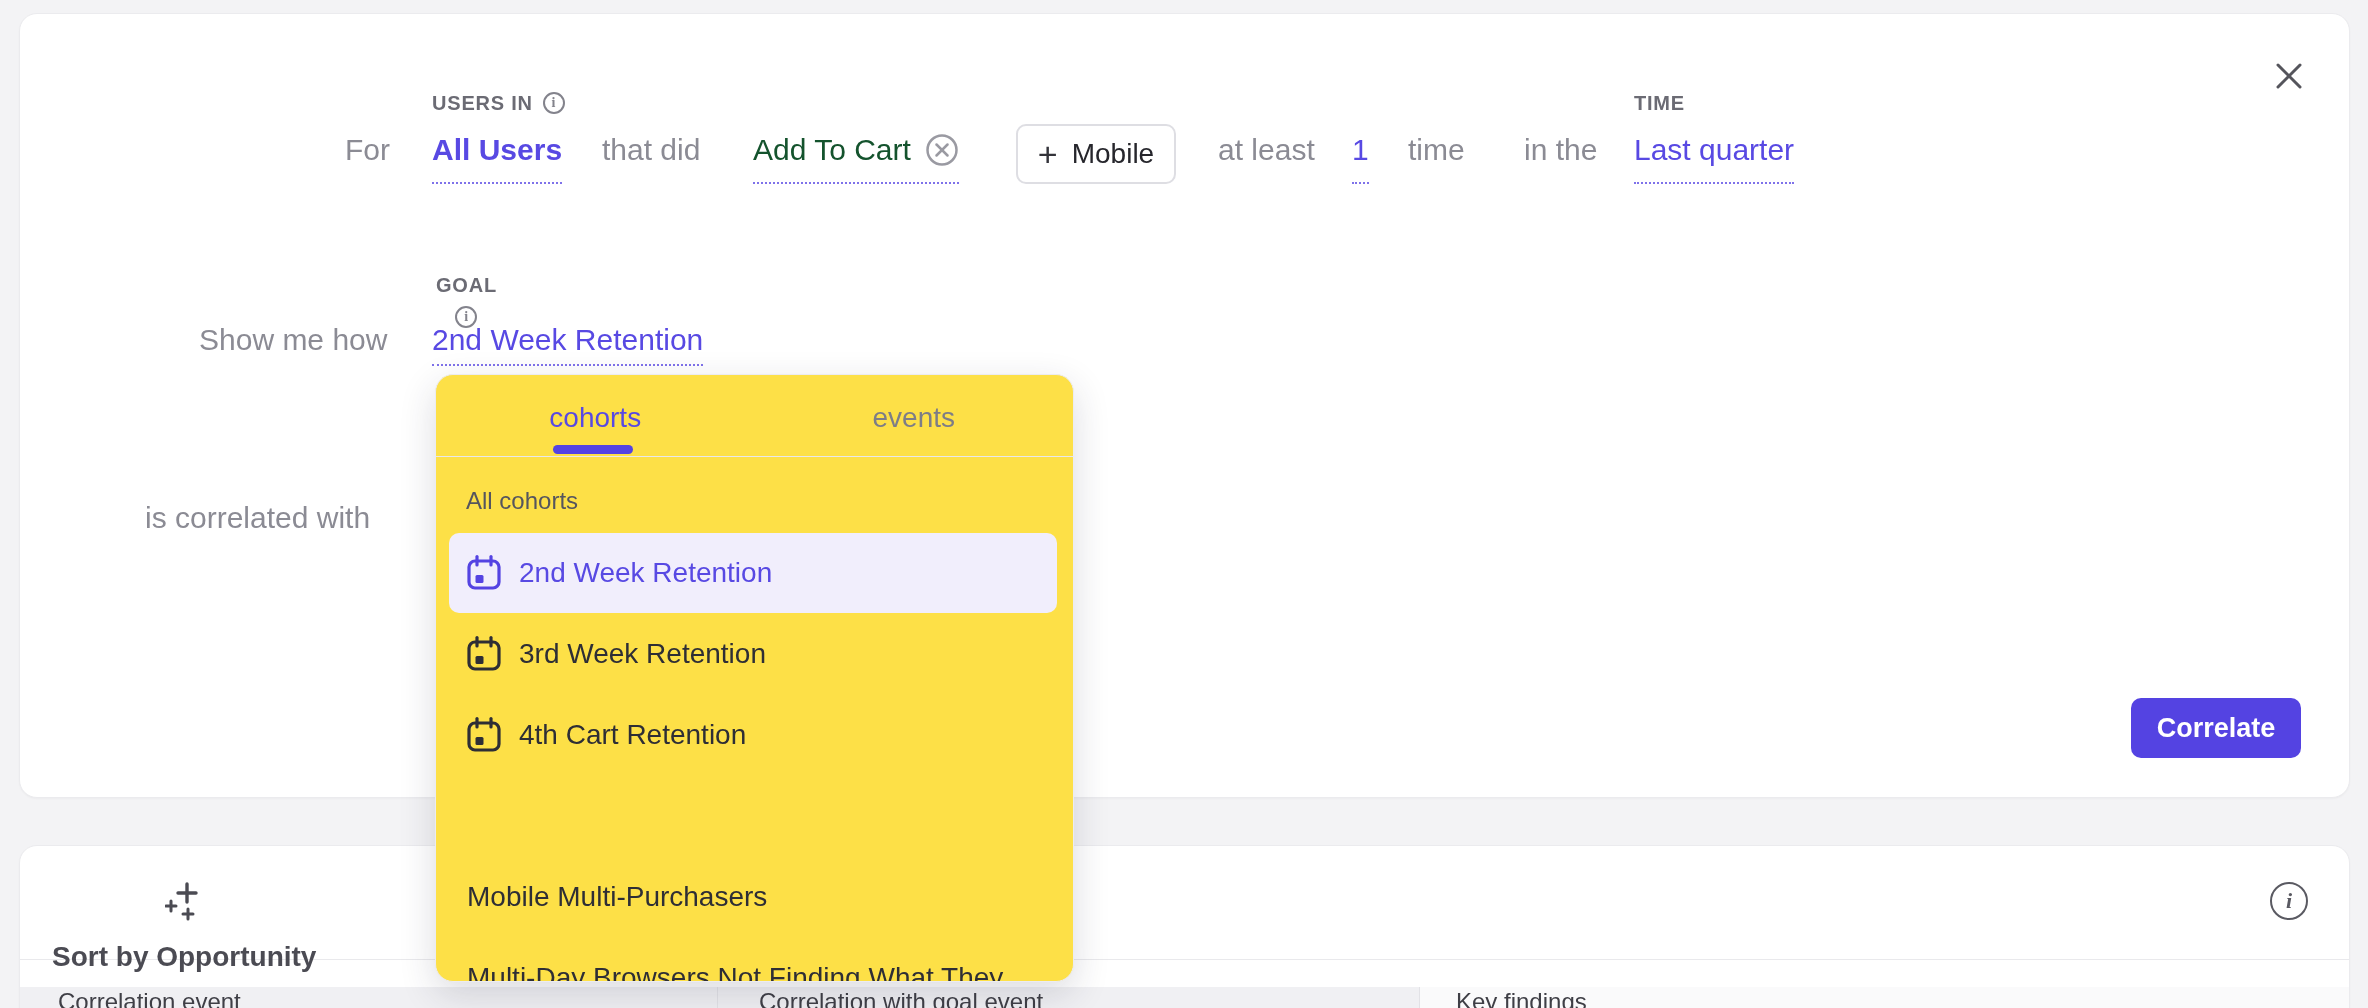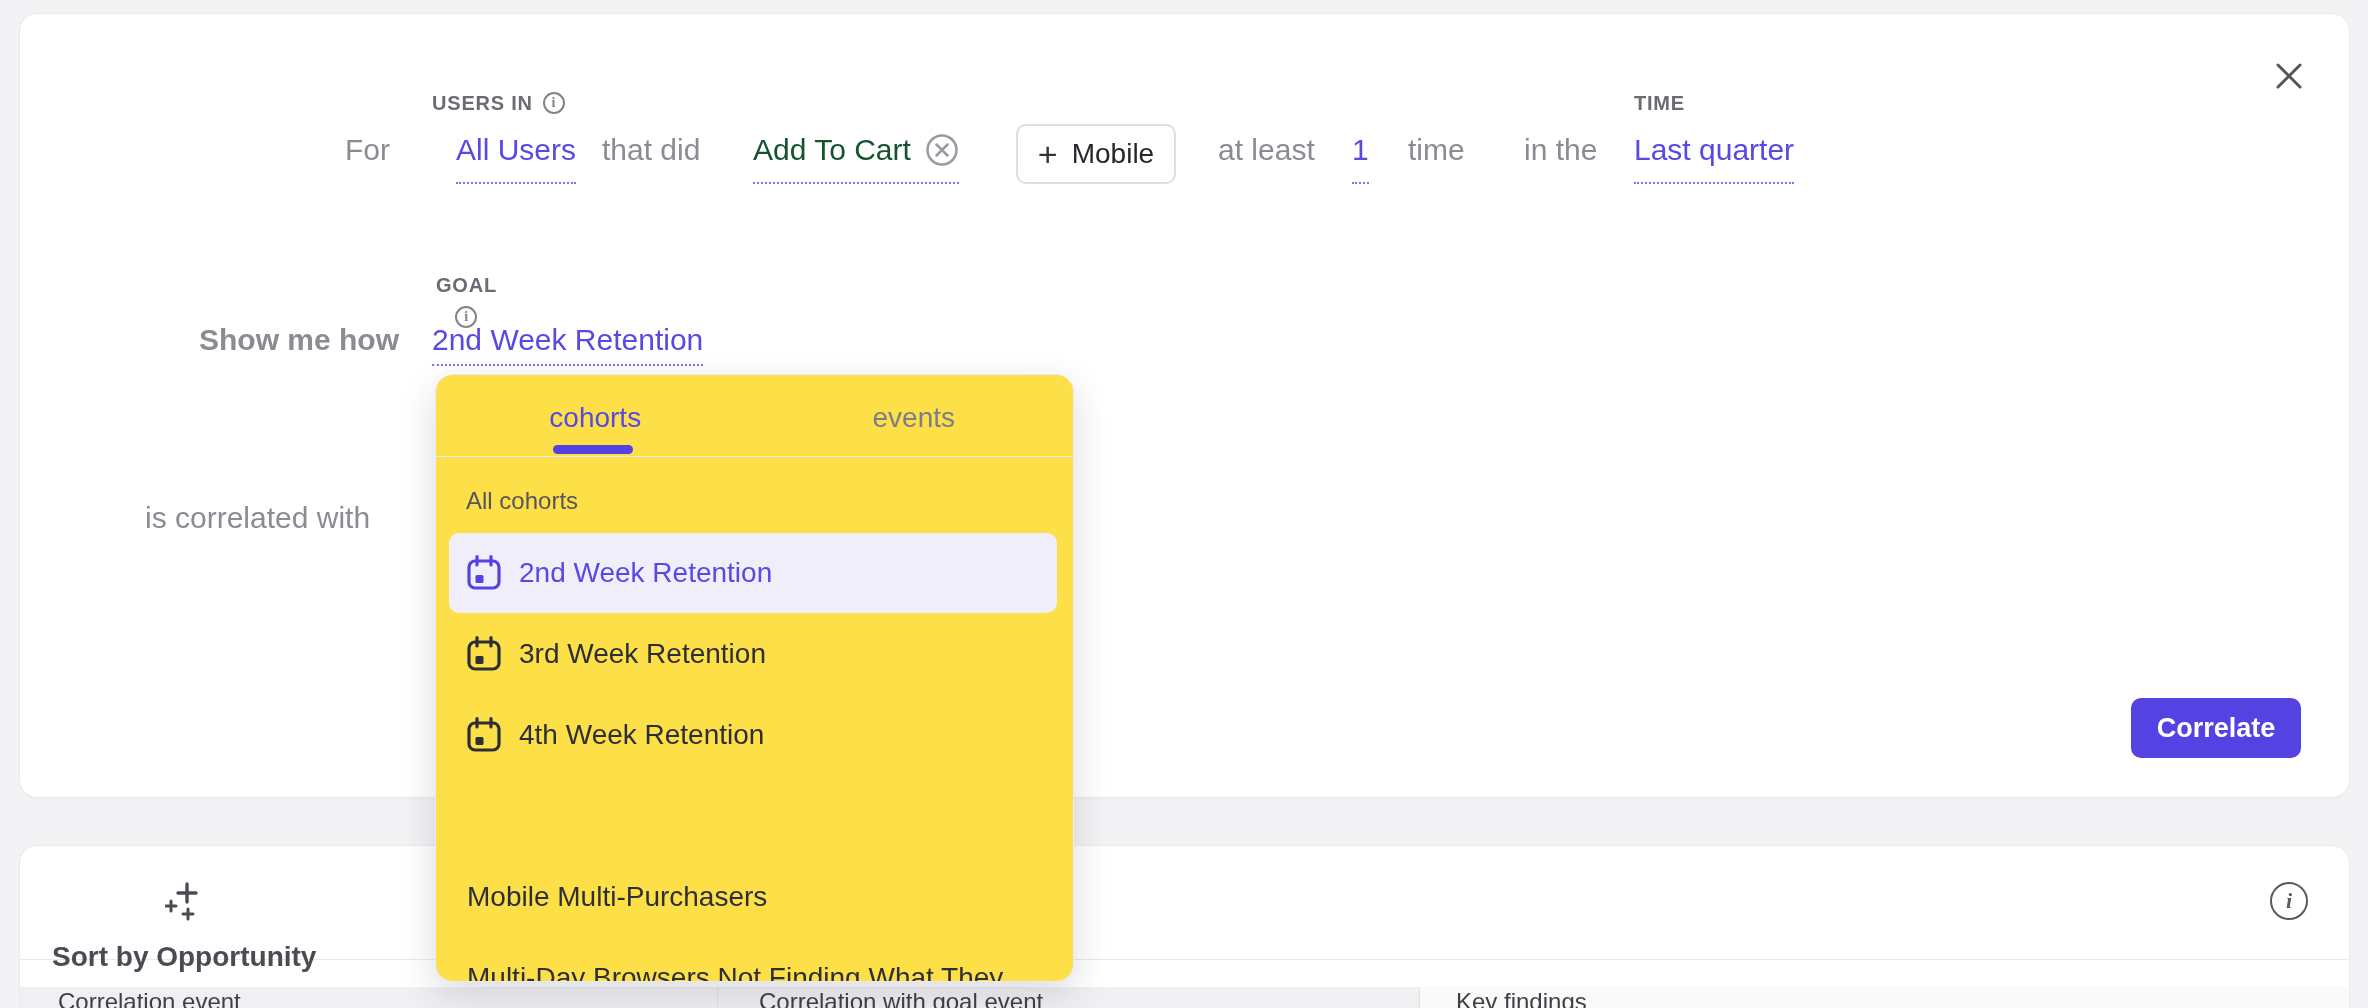--- a/index.html
+++ b/index.html
@@ -110,21 +110,21 @@
     <line x1="26" y1="4" x2="4" y2="26" stroke="#55555c" stroke-width="3" stroke-linecap="round"></line>
   </svg>
 </div>
 
 <div class="abs tok" style="left:345px; top:132px;">For</div>
 
 <div class="abs fieldlabel" style="left:432px; top:92px;">
   <span>USERS IN</span>
   <span class="info-sm">i</span>
 </div>
-<div class="abs link" style="left:456px; top:132px;">All Users</div>
+<div class="abs link" style="left:432px; top:132px;font-weight:bold;">All Users</div>
 
 <div class="abs tok" style="left:602px; top:132px;">that did</div>
 
 <div class="abs event-group" style="left:753px; top:132px;">
   <span class="link-text">Add To Cart</span>
   <span style="display:inline-flex;">
     <svg width="34" height="34" viewBox="0 0 34 34">
       <circle cx="17" cy="17" r="14.5" fill="none" stroke="#9a9aa2" stroke-width="2.5"></circle>
       <line x1="11.5" y1="11.5" x2="22.5" y2="22.5" stroke="#9a9aa2" stroke-width="2.5" stroke-linecap="round"></line>
       <line x1="22.5" y1="11.5" x2="11.5" y2="22.5" stroke="#9a9aa2" stroke-width="2.5" stroke-linecap="round"></line>
@@ -140,21 +140,21 @@
 <div class="abs tok" style="left:1218px; top:132px;">at least</div>
 <div class="abs link" style="left:1352px; top:132px;">1</div>
 <div class="abs tok" style="left:1408px; top:132px;">time</div>
 <div class="abs tok" style="left:1524px; top:132px;">in the</div>
 
 <div class="abs fieldlabel" style="left:1634px; top:92px;">
   <span>TIME</span>
 </div>
 <div class="abs link" style="left:1634px; top:132px;">Last quarter</div>
 
-<div class="abs tok" style="left:199px; top:322px;font-weight:bold;">Show me how</div>
+<div class="abs tok" style="left:199px; top:322px;">Show me how</div>
 <div class="abs fieldlabel" style="left:436px; top:274px;flex-direction:column;">
   <span>GOAL</span>
   <span class="info-sm">i</span>
 </div>
 <div class="abs link" style="left:432px; top:322px; padding-bottom:6px;">2nd Week Retention</div>
 
 <div class="abs tok" style="left:145px; top:500px;">is correlated with</div>
 
 <button id="correlate-btn" class="abs">Correlate</button>
 
@@ -186,21 +186,21 @@
     <span>3rd Week Retention</span>
   </div>
 
   <div class="dd-item" style="top:320px;">
     <svg class="cal-icon" viewBox="0 0 36 38">
       <rect x="3" y="7" width="30" height="27" rx="6" fill="none" stroke="#2e2e35" stroke-width="3.2"></rect>
       <line x1="11" y1="2.5" x2="11" y2="11" stroke="#2e2e35" stroke-width="3.2" stroke-linecap="round"></line>
       <line x1="25" y1="2.5" x2="25" y2="11" stroke="#2e2e35" stroke-width="3.2" stroke-linecap="round"></line>
       <rect x="9.5" y="21" width="8" height="8" rx="1.5" fill="#2e2e35"></rect>
     </svg>
-    <span>4th Week Retention</span>
+    <span>4th Cart Retention</span>
   </div>
 
 
   <div class="dd-item noicon" style="top:482px;">
     <span>Mobile Multi-Purchasers</span>
   </div>
 
   <div class="dd-item noicon" style="top:563px;">
     <span>Multi-Day Browsers Not Finding What They</span>
   </div>

